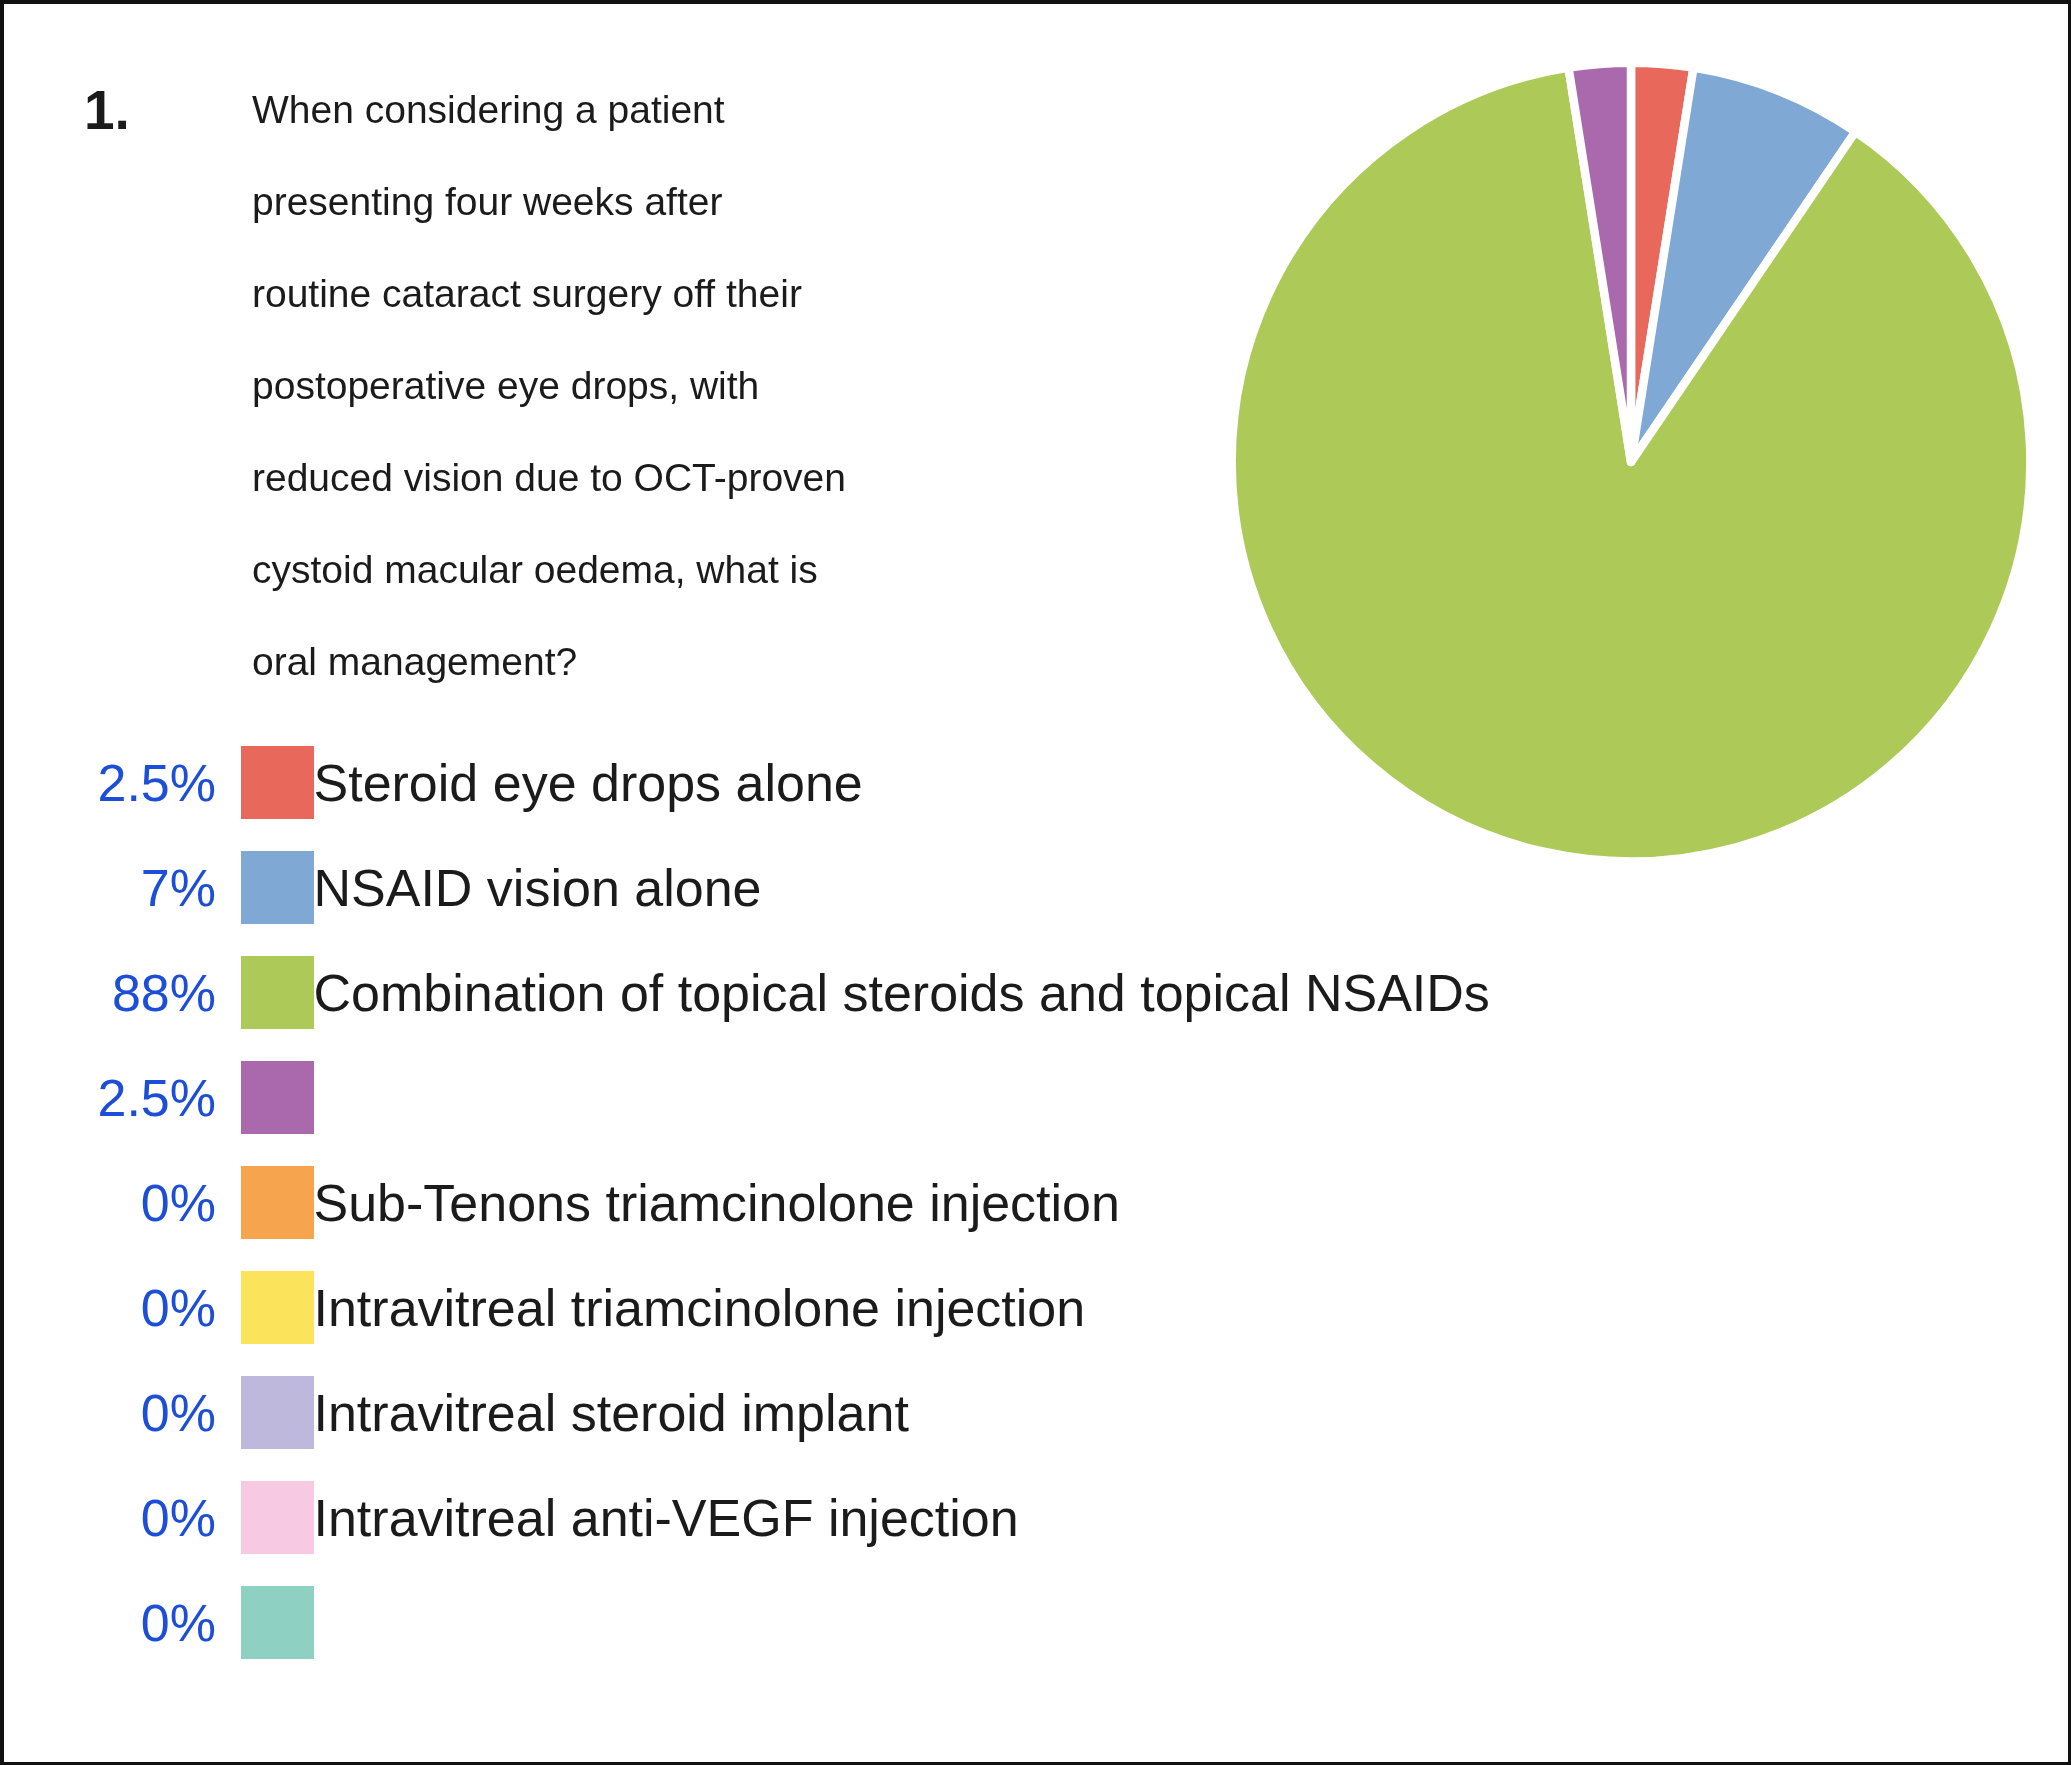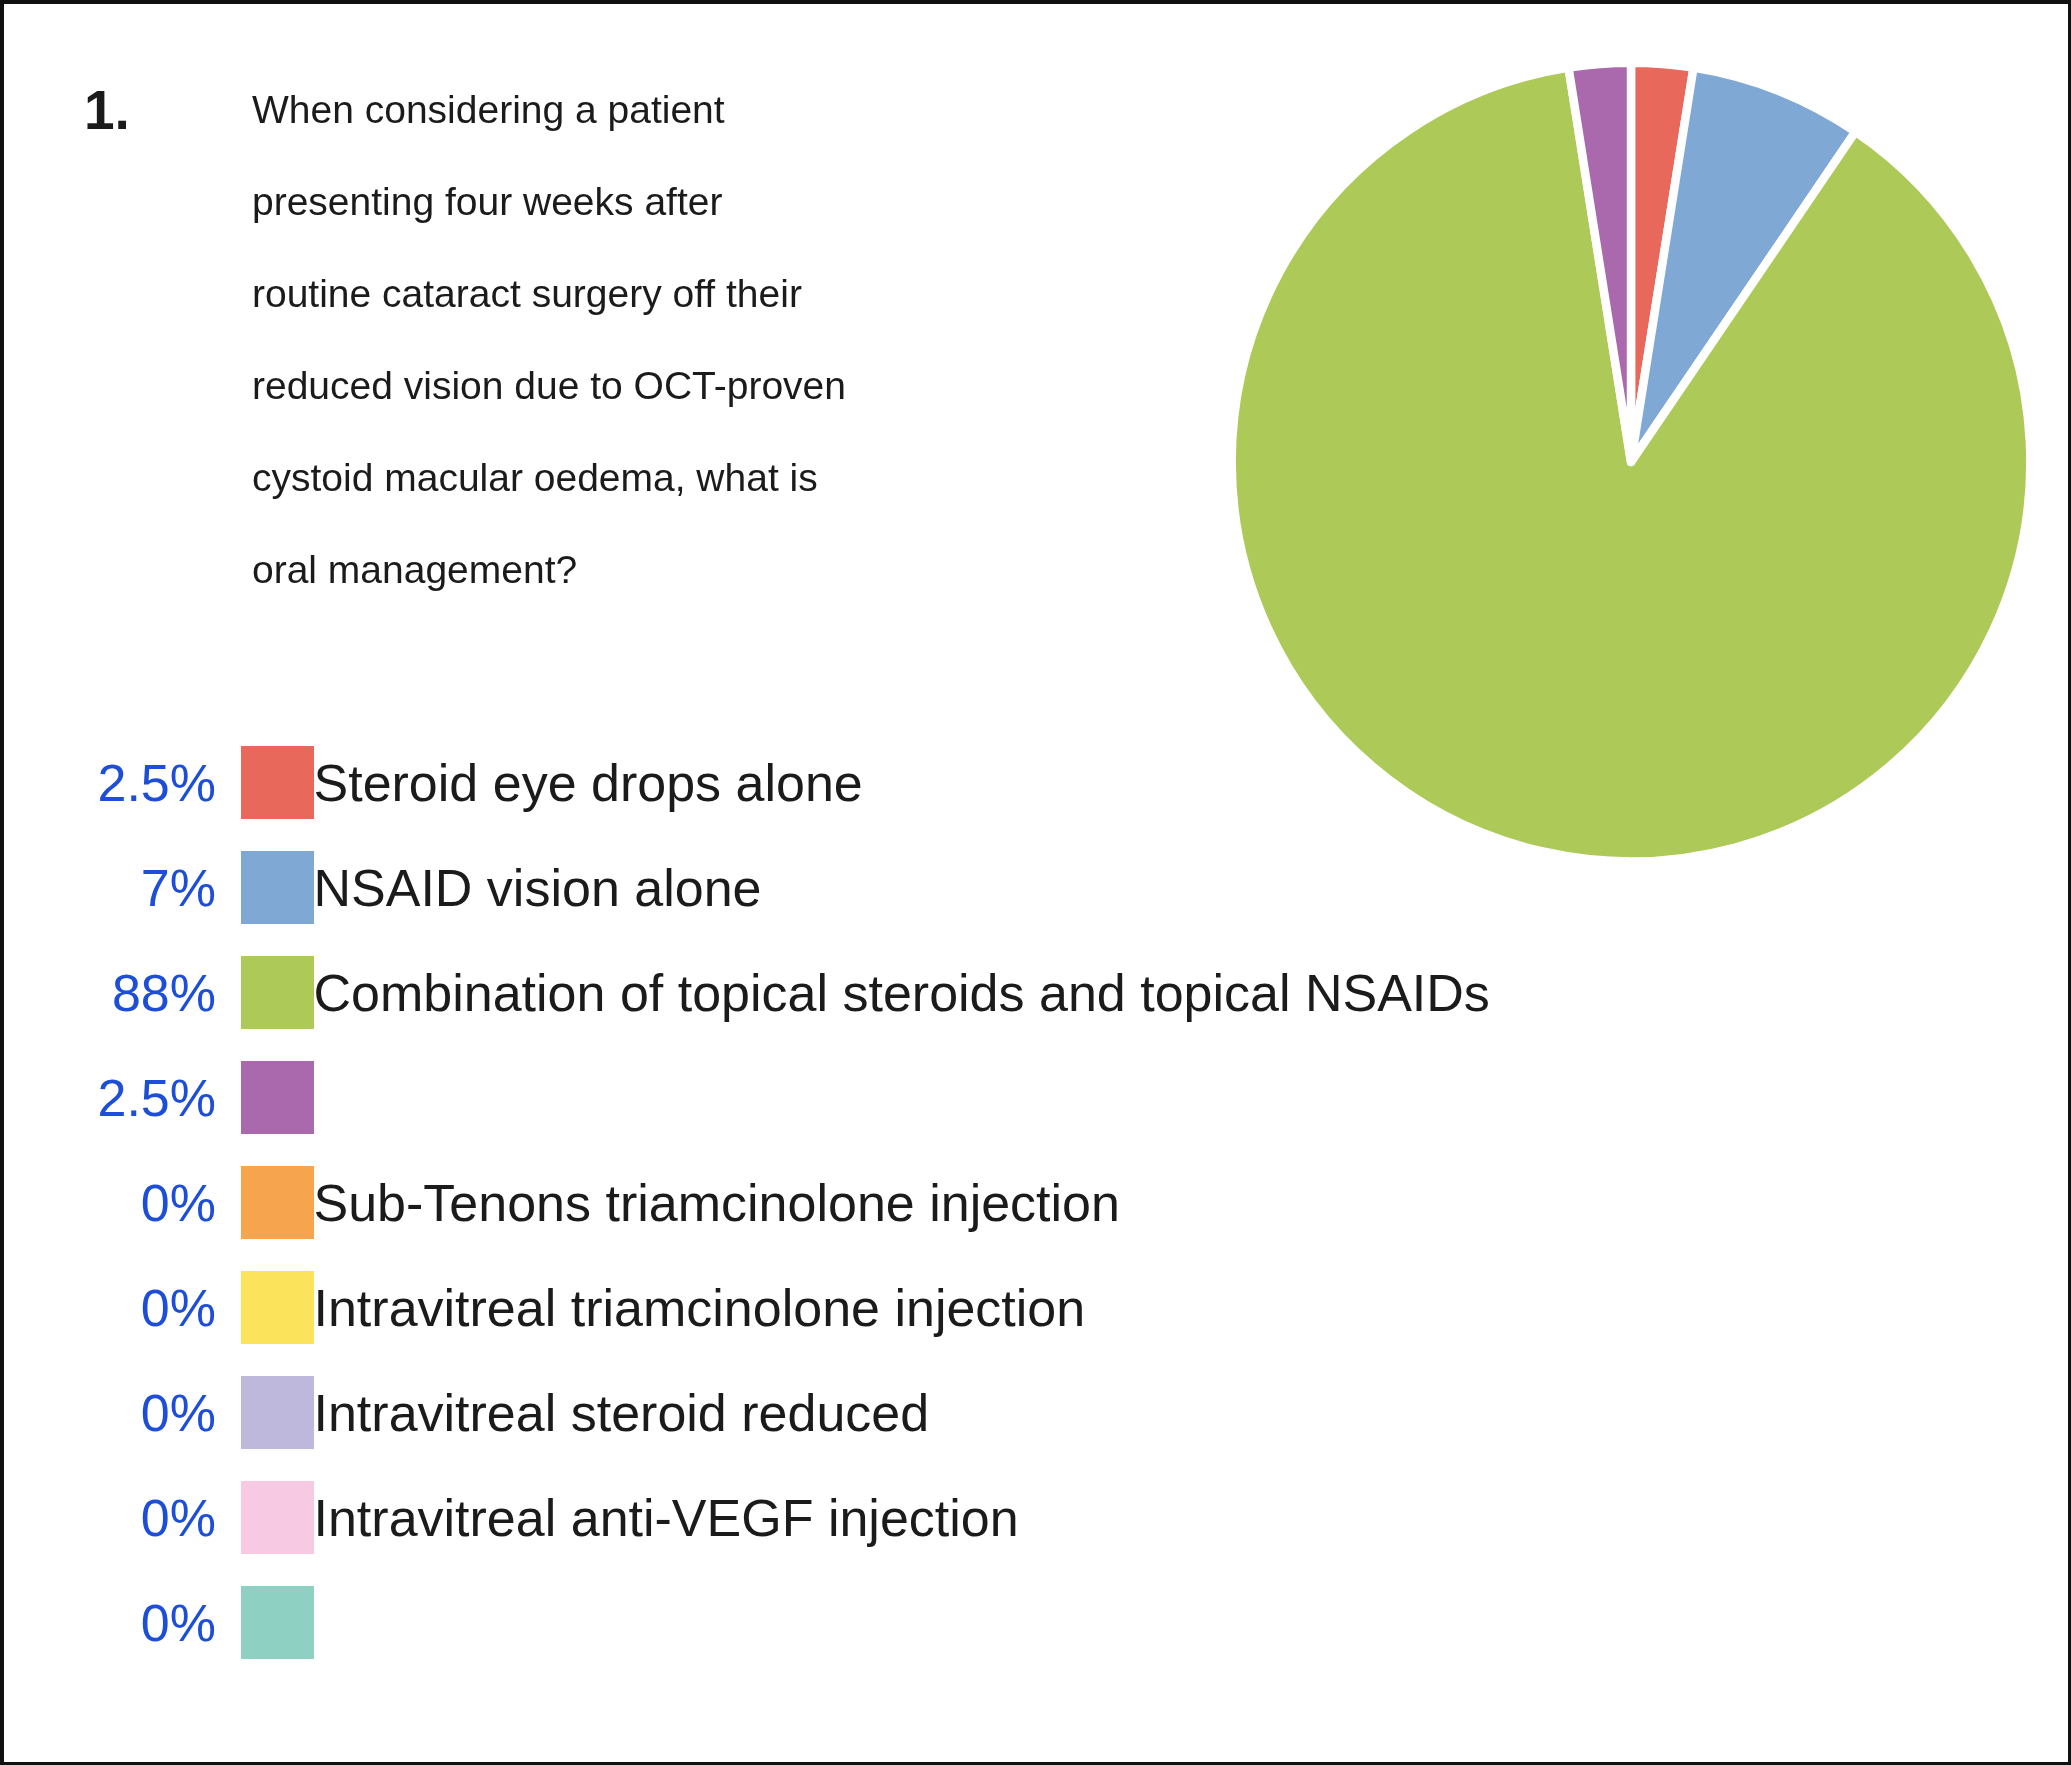--- a/index.html
+++ b/index.html
@@ -75,20 +75,21 @@
   <div class="q-number">1.</div>
 
   <div class="q-text">
 
       <div>When considering a patient</div>
 
       <div>presenting four weeks after</div>
 
       <div>routine cataract surgery off their</div>
 
+      <div>postoperative eye drops, with</div>
 
       <div>reduced vision due to OCT-proven</div>
 
       <div>cystoid macular oedema, what is</div>
 
       <div>oral management?</div>
     </div>
 
   <svg class="pie-wrap" viewBox="0 0 860 860" xmlns="http://www.w3.org/2000/svg">
       <path d="M 430 430 L 430.00 6.00 A 424 424 0 0 1 496.33 11.22 Z" fill="#e8695c" stroke="#ffffff" stroke-width="9" stroke-linejoin="round"></path>
@@ -130,21 +131,21 @@
 
       <div class="legend-row">
         <span class="legend-pct">0%</span>
         <span class="legend-swatch" style="background-color: rgb(251, 227, 91);"></span>
         <span class="legend-label">Intravitreal triamcinolone injection</span>
       </div>
 
       <div class="legend-row">
         <span class="legend-pct">0%</span>
         <span class="legend-swatch" style="background-color: rgb(189, 184, 220);"></span>
-        <span class="legend-label">Intravitreal steroid reduced</span>
+        <span class="legend-label">Intravitreal steroid implant</span>
       </div>
 
       <div class="legend-row">
         <span class="legend-pct">0%</span>
         <span class="legend-swatch" style="background-color: rgb(247, 201, 227);"></span>
         <span class="legend-label">Intravitreal anti-VEGF injection</span>
       </div>
 
       <div class="legend-row">
         <span class="legend-pct">0%</span>

